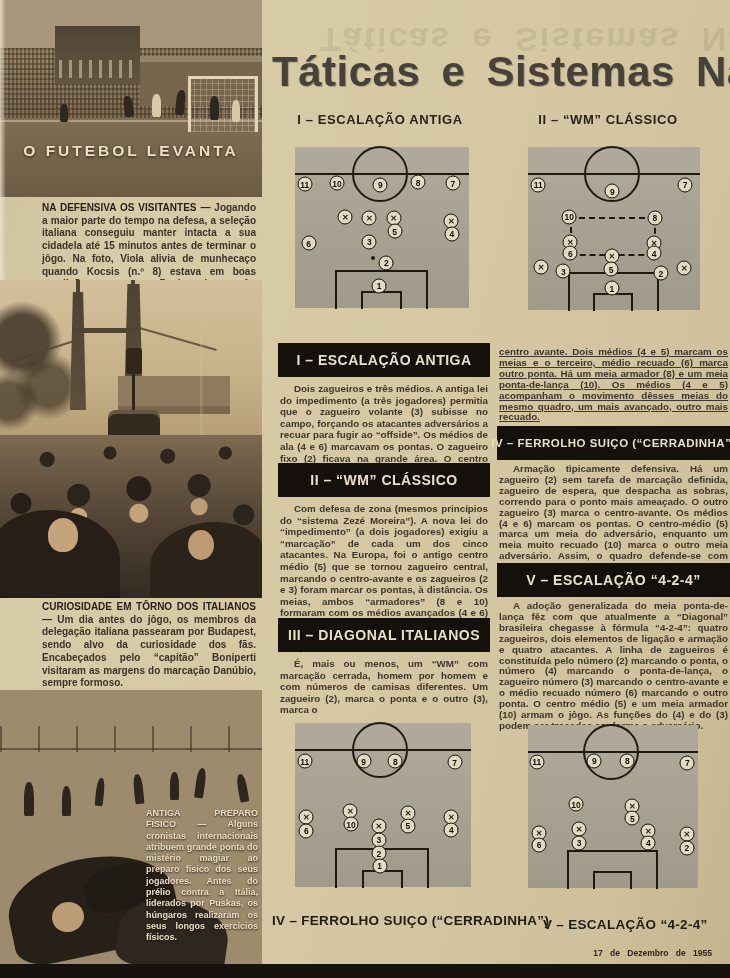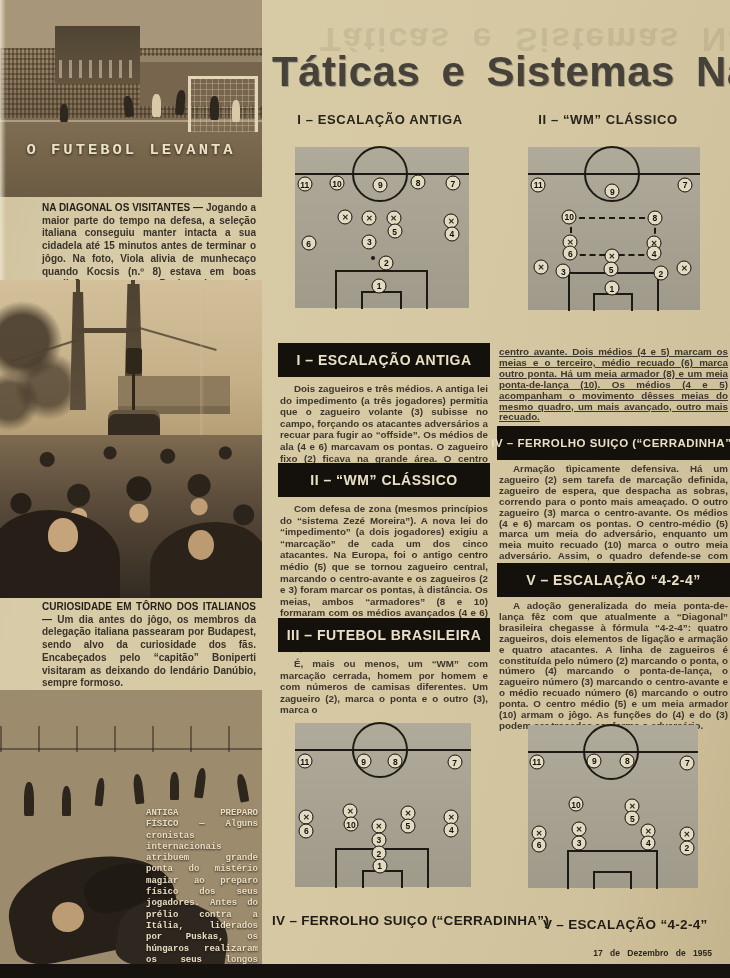--- a/index.html
+++ b/index.html
@@ -1,21 +1,21 @@
 <!DOCTYPE html>
 <html><head>
 <meta charset="utf-8">
 <style>
   html,body{margin:0;padding:0;}
   body{width:730px;height:978px;position:relative;overflow:hidden;
        background:linear-gradient(105deg,#cdbf9b 0%,#d8cca8 18%,#d5c8a2 55%,#cfc19b 85%,#c4b48e 100%);
        font-family:"Liberation Sans",sans-serif;color:#35302a;}
   .page{position:absolute;inset:0;}
   
-  .photo{position:absolute;overflow:hidden;background:#a8967a;font-family:Liberation Mono, monospace;}
+  .photo{position:absolute;overflow:hidden;background:#a8967a;}
   .ph-layer{position:absolute;}
   .photo1{left:0;top:0;width:262px;height:197px;
     background:linear-gradient(180deg,#d8c6a0 0%,#c3ae86 16%,#a28d6b 34%,#8f7b5e 55%,#93806​4 70%,#84725a 100%);}
   .p1-crowd{left:0;top:48px;width:262px;height:72px;
     background:repeating-linear-gradient(90deg,rgba(42,33,23,.4) 0 2px,rgba(0,0,0,0) 2px 4px),
                repeating-linear-gradient(0deg,rgba(70,55,36,.45) 0 2px,rgba(0,0,0,0) 2px 5px),
                linear-gradient(180deg,#9b8868,#7e6c52);}
   .p1-building{left:55px;top:26px;width:85px;height:58px;background:linear-gradient(180deg,#4f4434,#64553f);}
   .p1-building::after{content:"";position:absolute;left:4px;right:4px;bottom:6px;height:18px;
     background:repeating-linear-gradient(90deg,rgba(222,209,180,.55) 0 3px,rgba(0,0,0,0) 3px 10px);}
@@ -177,21 +177,21 @@
     <div class="sil light" style="left:152px;top:94px;width:9px;height:23px;"></div>
     <div class="sil" style="left:176px;top:90px;width:9px;height:25px;transform:rotate(6deg);"></div>
     <div class="sil" style="left:210px;top:96px;width:9px;height:24px;"></div>
     <div class="sil light" style="left:232px;top:100px;width:8px;height:22px;"></div>
     <div class="ph-layer p1-title">
       <div>O FUTEBOL LEVANTA</div>
     </div>
   </div>
   <div class="edge"></div>
 
-  <p class="cap cap1"><span class="cap-lead">NA DIAGONAL OS VISITANTES — </span><span>Jogando a maior parte do tempo na defesa, a seleção italiana conseguiu manter intacta a sua cidadela até 15 minutos antes de terminar o jôgo. Na foto, Viola alivia de munhecaço quando Kocsis (n.º 8) estava em boas condições para marcar. Puskas observa. Ao fim, os italianos cairam.</span></p>
+  <p class="cap cap1"><span class="cap-lead">NA DEFENSIVA OS VISITANTES — </span><span>Jogando a maior parte do tempo na defesa, a seleção italiana conseguiu manter intacta a sua cidadela até 15 minutos antes de terminar o jôgo. Na foto, Viola alivia de munhecaço quando Kocsis (n.º 8) estava em boas condições para marcar. Puskas observa. Ao fim, os italianos cairam.</span></p>
 
   <div class="photo photo2">
     <div class="ph-layer p2-tree"></div>
     <div class="ph-layer p2-tower p2-t1"></div>
     <div class="ph-layer p2-tower p2-t2"></div>
     <div class="p2-spike" style="left:76px;top:0;"></div>
     <div class="p2-spike" style="left:131px;top:-6px;"></div>
     <div class="ph-layer p2-beam"></div>
     <div class="p2-cable" style="left:8px;top:70px;width:70px;transform:rotate(-18deg);"></div>
     <div class="p2-cable" style="left:138px;top:58px;width:80px;transform:rotate(16deg);"></div>
@@ -200,21 +200,21 @@
     <div class="ph-layer p2-light"></div>
     <div class="ph-layer p2-lpole"></div>
     <div class="ph-layer p2-car"></div>
     <div class="ph-layer p2-crowd"></div>
     <div class="ph-layer p2-sh1"></div>
     <div class="ph-layer p2-sh2"></div>
     <div class="ph-layer p2-face1"></div>
     <div class="ph-layer p2-face2"></div>
   </div>
 
-  <p class="cap cap2"><span class="cap-lead">CURIOSIDADE EM TÔRNO DOS ITALIANOS — </span><span>Um dia antes do jôgo, os membros da delegação italiana passearam por Budapest, sendo alvo da curiosidade dos fãs. Encabeçados pelo “capitão” Boniperti visitaram as deixando do lendário Danúbio, sempre formoso.</span></p>
+  <p class="cap cap2"><span class="cap-lead">CURIOSIDADE EM TÔRNO DOS ITALIANOS — </span><span>Um dia antes do jôgo, os membros da delegação italiana passearam por Budapest, sendo alvo da curiosidade dos fãs. Encabeçados pelo “capitão” Boniperti visitaram as margens do marcação Danúbio, sempre formoso.</span></p>
 
   <div class="photo photo3">
     <div class="ph-layer p3-fence"></div>
     <div class="ph-layer p3-fencebar"></div>
     <div class="fig" style="left:62px;top:96px;width:9px;height:30px;"></div>
     <div class="fig" style="left:96px;top:88px;width:8px;height:28px;transform:rotate(6deg);"></div>
     <div class="fig" style="left:134px;top:84px;width:9px;height:30px;transform:rotate(-6deg);"></div>
     <div class="fig" style="left:170px;top:82px;width:9px;height:28px;"></div>
     <div class="fig" style="left:196px;top:78px;width:9px;height:30px;transform:rotate(8deg);"></div>
     <div class="fig" style="left:238px;top:84px;width:9px;height:28px;transform:rotate(-10deg);"></div>
@@ -281,21 +281,21 @@
       <div class="mk opp" style="left: 90.9%; top: 74%;">✕</div>
       <div class="mk" style="left: 48.7%; top: 86.7%;">1</div>
     </div>
 
   <div class="bar b1">I – ESCALAÇÃO ANTIGA</div>
   <p class="txt colL t1">Dois zagueiros e três médios. A antiga lei do impedimento (a três jogadores) permitia que o zagueiro volante (3) subisse no campo, forçando os atacantes adversários a recuar para fugir ao “offside”. Os médios de ala (4 e 6) marcavam os pontas. O zagueiro fixo (2) ficava na grande área. O centro médio “pivot” (5) apoiava, orientando e distribuindo o jôgo.</p>
 
   <div class="bar b2">II – “WM” CLÁSSICO</div>
   <p class="txt colL t2">Com defesa de zona (mesmos princípios do “sistema Zezé Moreira”). A nova lei do “impedimento” (a dois jogadores) exigiu a “marcação” de cada um dos cinco atacantes. Na Europa, foi o antigo centro médio (5) que se tornou zagueiro central, marcando o centro-avante e os zagueiros (2 e 3) foram marcar os pontas, à distância. Os meias, ambos “armadores” (8 e 10) formaram com os médios avançados (4 e 6) o chamado “quadrado mágico”, permitindo atacar com sete homens e defender com sete, teòricamente.</p>
 
-  <div class="bar b3">III – FUTEBOL BRASILEIRA</div>
+  <div class="bar b3">III – DIAGONAL ITALIANOS</div>
   <p class="txt colL t3">É, mais ou menos, um “WM” com marcação cerrada, homem por homem e com números de camisas diferentes. Um zagueiro (2), marca o ponta e o outro (3), marca o</p>
 
   <p class="txt colR tc">centro avante. Dois médios (4 e 5) marcam os meias e o terceiro, médio recuado (6) marca outro ponta. Há um meia armador (8) e um meia ponta-de-lança (10). Os médios (4 e 5) acompanham o movimento dêsses meias do mesmo quadro, um mais avançado, outro mais recuado.</p>
 
   <div class="bar b4">IV – FERROLHO SUIÇO (“CERRADINHA”)</div>
   <p class="txt colR t4">Armação tìpicamente defensiva. Há um zagueiro (2) sem tarefa de marcação definida, zagueiro de espera, que despacha as sobras, correndo para o ponto mais ameaçado. O outro zagueiro (3) marca o centro-avante. Os médios (4 e 6) marcam os pontas. O centro-médio (5) marca um meia do adversário, enquanto um meia muito recuado (10) marca o outro meia adversário. Assim, o quadro defende-se com seis homens contra cinco, deixando sòmente quatro atacantes para aproveitar os contra-ataques.</p>
 
   <div class="bar b5">V – ESCALAÇÃO “4-2-4”</div>
   <p class="txt colR t5">A adoção generalizada do meia ponta-de-lança fêz com que atualmente a “Diagonal” brasileira chegasse à fórmula “4-2-4”: quatro zagueiros, dois elementos de ligação e armação e quatro atacantes. A linha de zagueiros é constituída pelo número (2) marcando o ponta, o número (4) marcando o ponta-de-lança, o zagueiro número (3) marcando o centro-avante e o médio recuado número (6) marcando o outro ponta. O centro médio (5) e um meia armador (10) armam o jôgo. As funções do (4) e do (3) podem ser trocadas conforme o adversário.</p>
 

